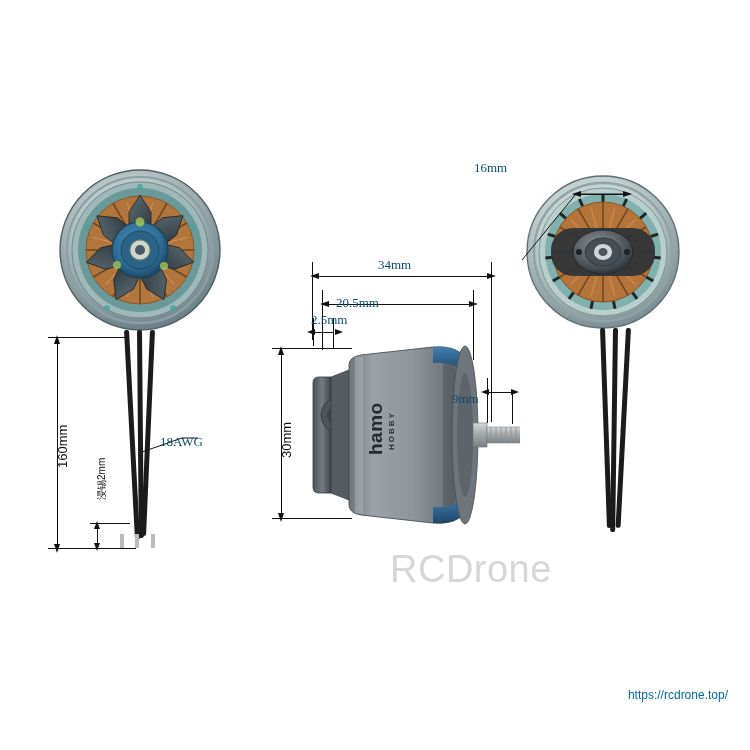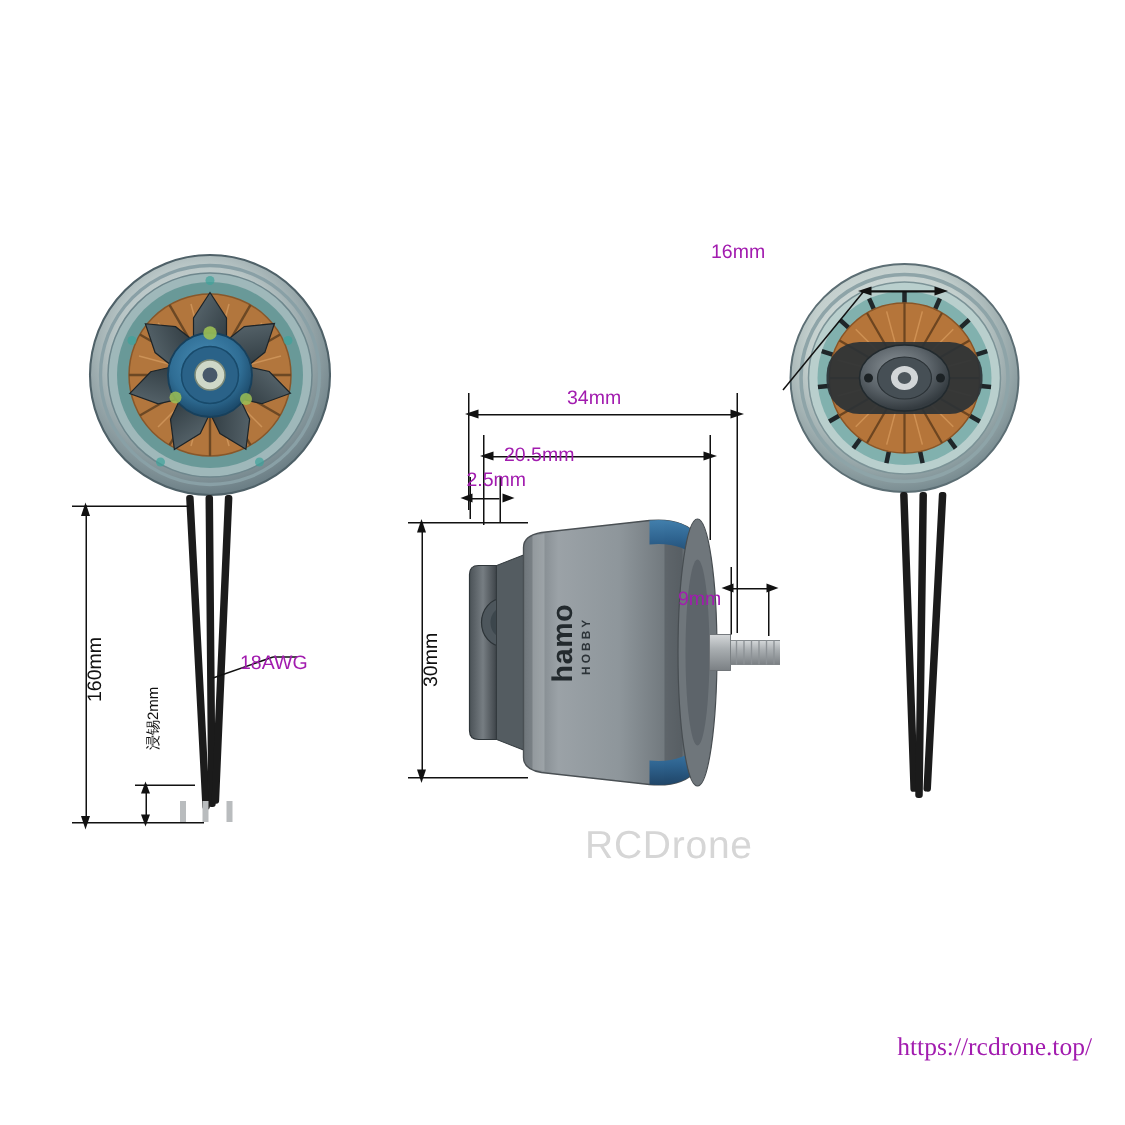--- a/index.html
+++ b/index.html
@@ -36,23 +36,23 @@
     background: #111;
   }
   .ext-line-h {
     position: absolute;
     height: 1px;
     background: #111;
   }
   .dim-label {
     position: absolute;
     font-size: 13px;
-    color: #a21caf;
+    color: #0c4a6e;
     white-space: nowrap;
-    font-family: Liberation Sans, sans-serif;
+    font-family: Liberation Serif, serif;
   }
   .dim-label-v {
     position: absolute;
     font-size: 13px;
     color: #111;
     white-space: nowrap;
     transform-origin: 0 0;
     transform: rotate(-90deg);
     font-family: "Liberation Sans", sans-serif;
   }
@@ -71,33 +71,33 @@
     position: absolute;
     background: #1b1b1b;
     border-radius: 2px;
   }
 
   
   #watermark {
     position: absolute;
     left: 390px;
     top: 548px;
-    font-size: 26px;
+    font-size: 38px;
     color: #d6d6d6;
     font-family: "Liberation Sans", sans-serif;
     letter-spacing: 0.5px;
     font-weight: 400;
   }
   #site-url {
     position: absolute;
     right: 22px;
     top: 688px;
-    font-size: 17px;
-    color: #a21caf;
-    font-family: Liberation Serif, serif;
+    font-size: 12px;
+    color: #0369a1;
+    font-family: Liberation Sans, sans-serif;
   }
 </style>
 </head>
 <body>
 
 <div id="page">
 
   <div class="abs" style="left:55px; top:165px; width:170px; height:170px;">
     <svg width="170" height="170" viewBox="0 0 170 170">
       <defs>

